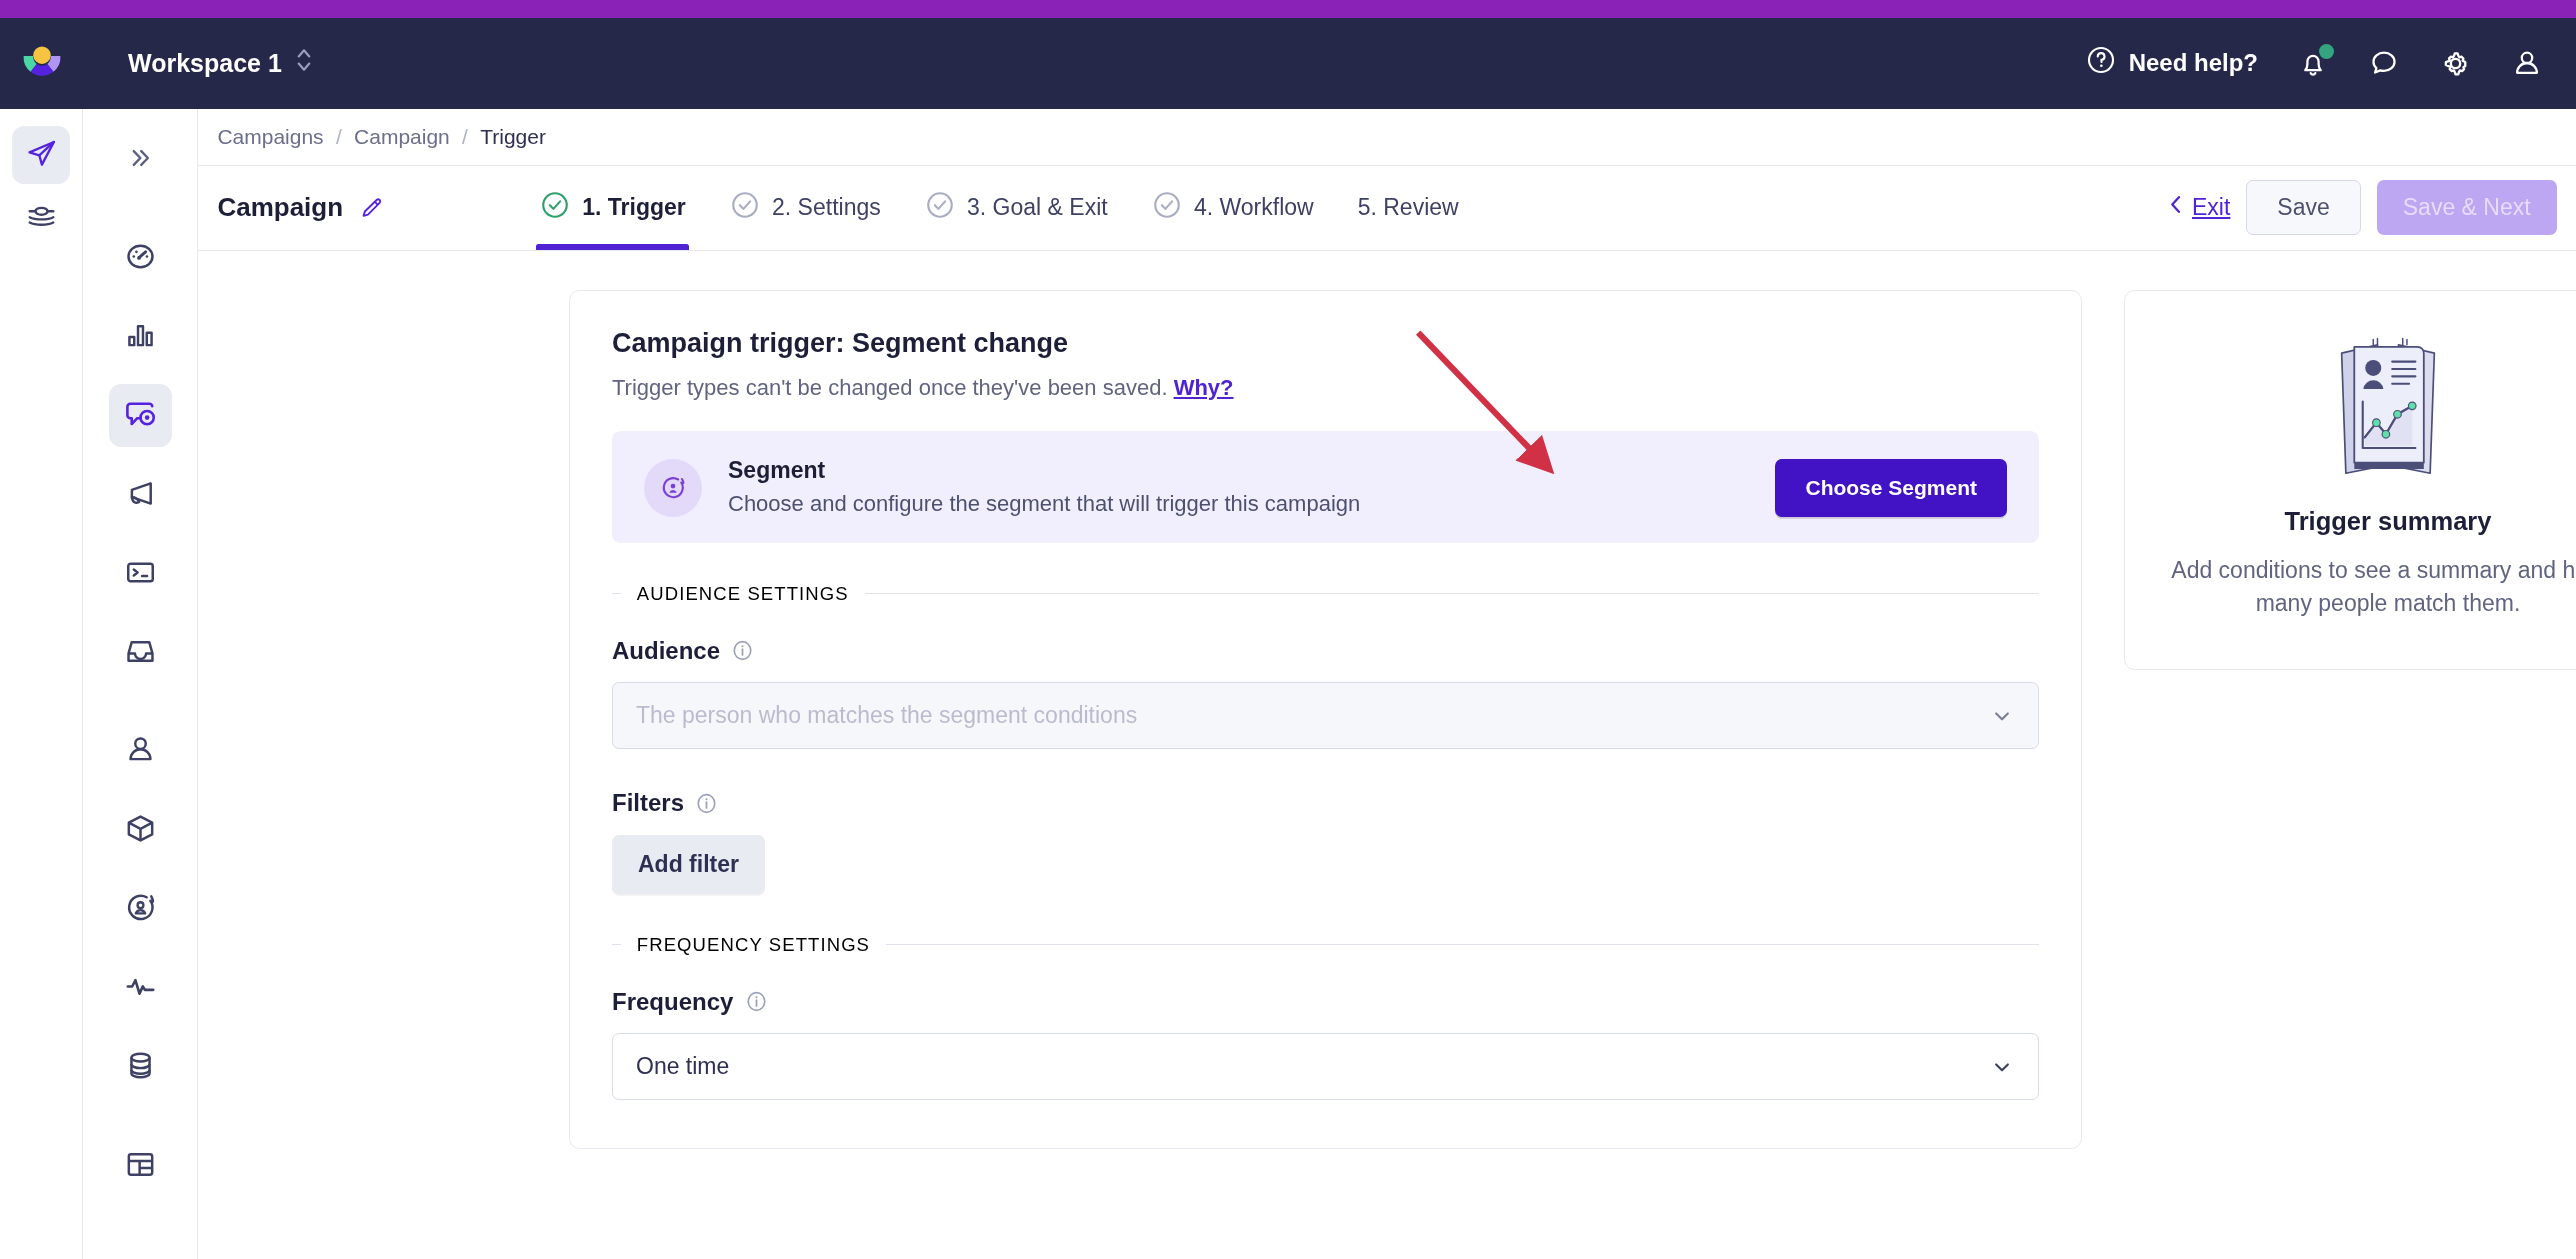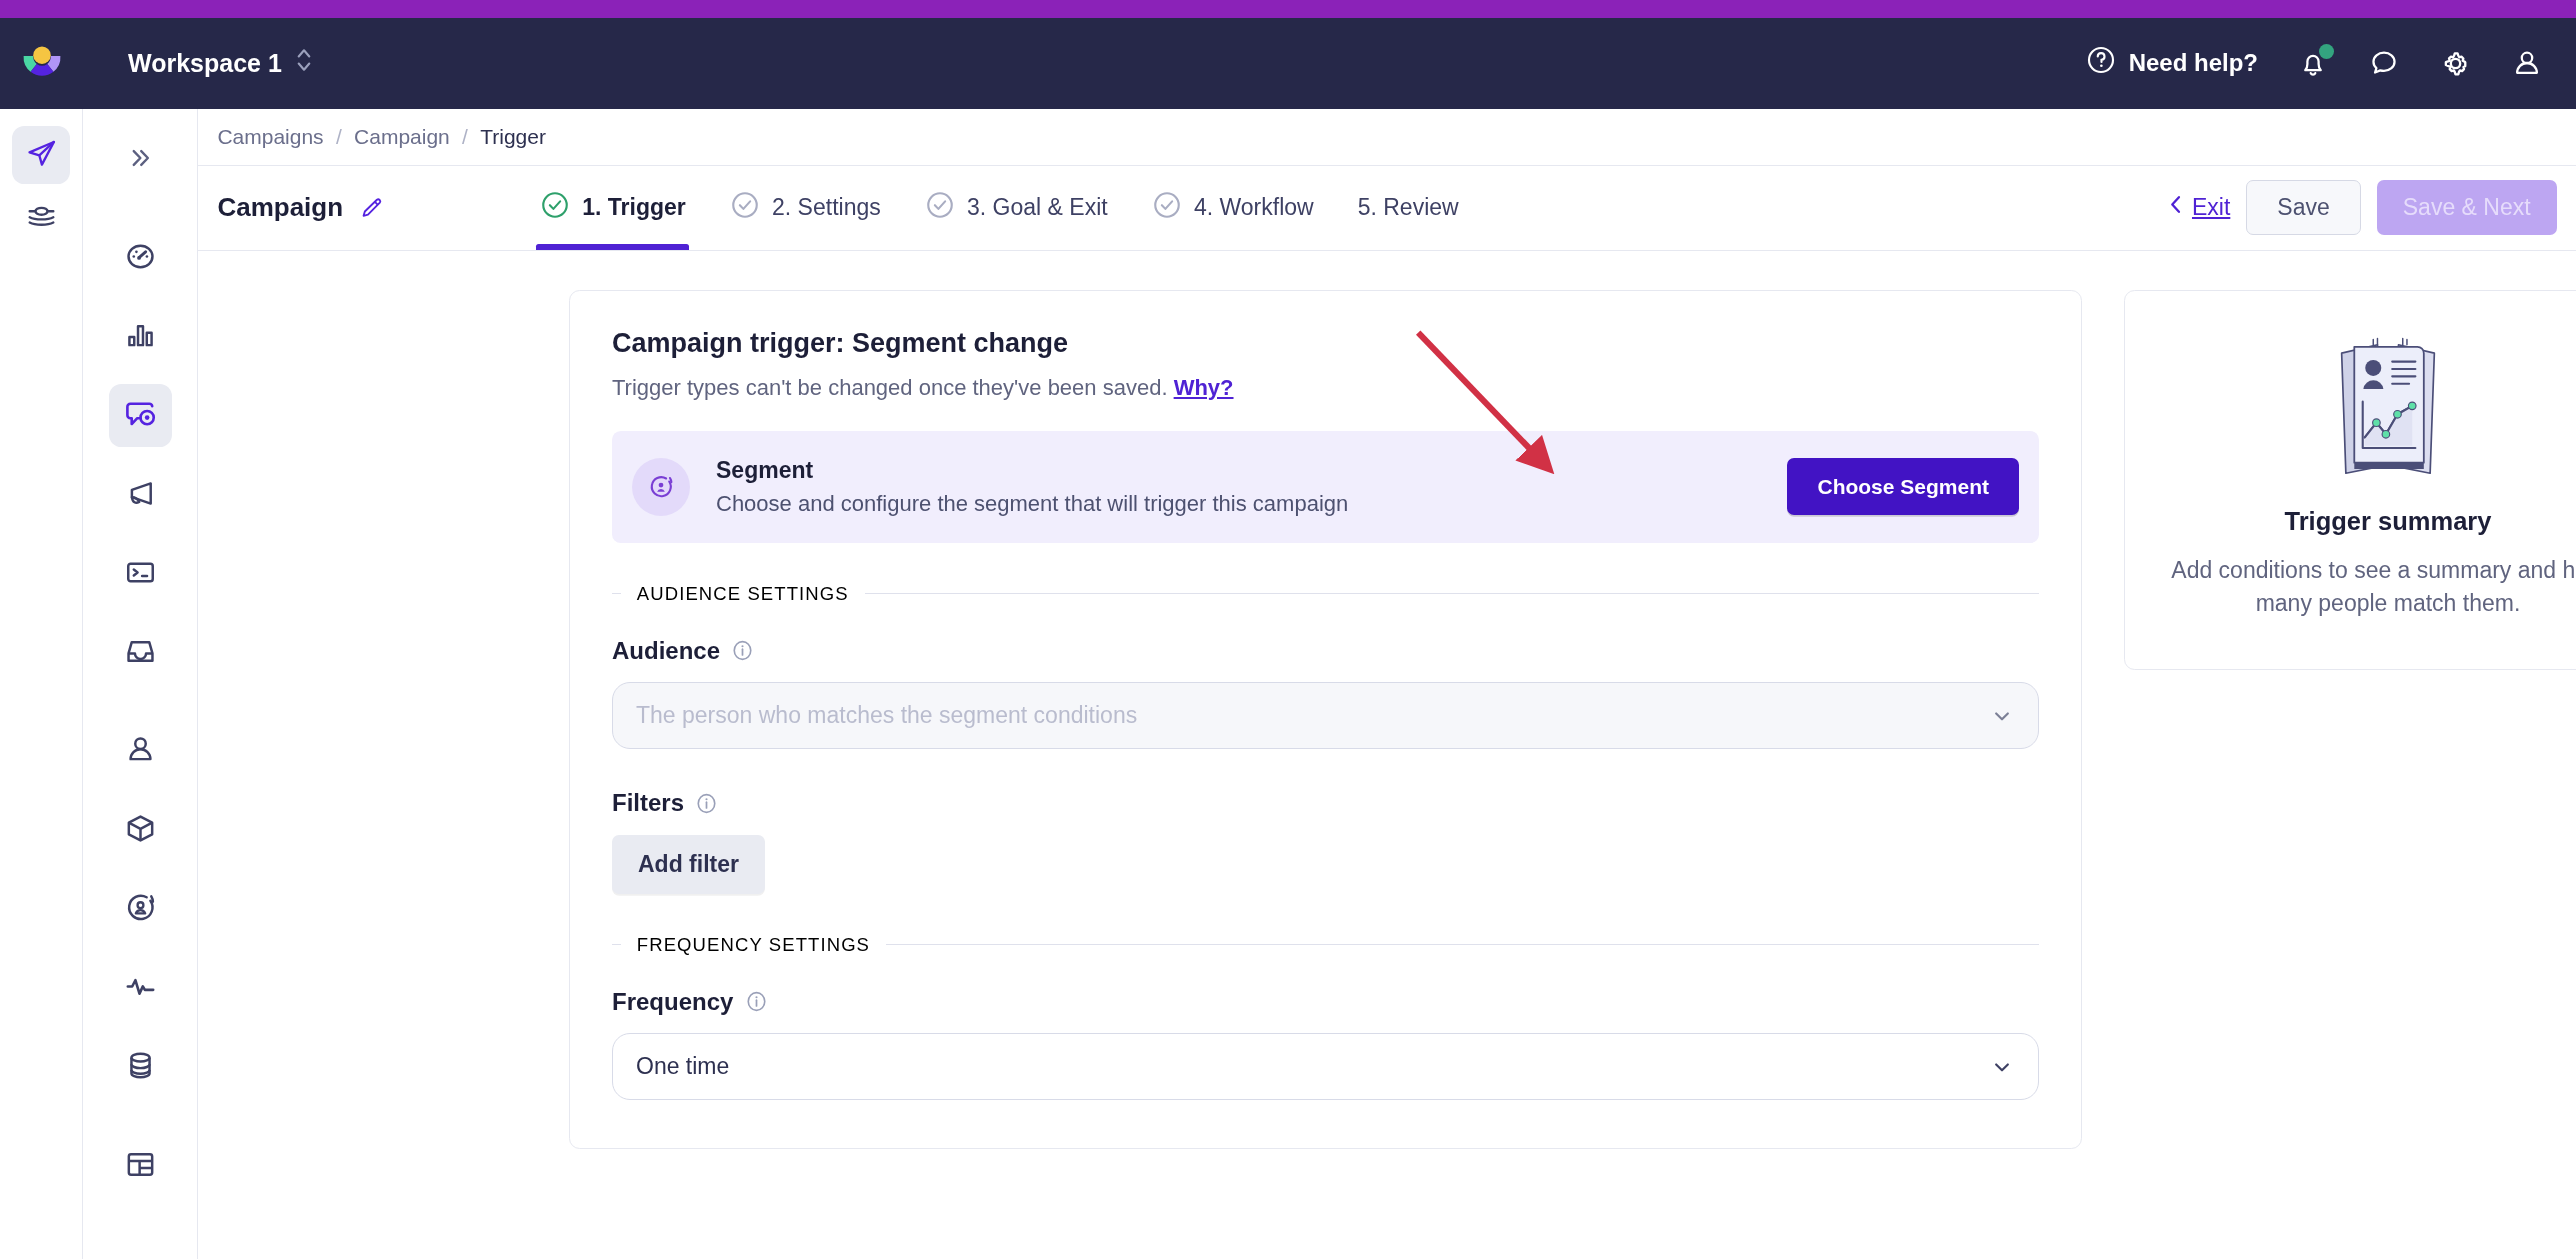--- a/index.html
+++ b/index.html
@@ -120,22 +120,22 @@
   .card {
     border: 0.9px solid #e6e8f0; border-radius: 10.6px; background: #ffffff;
     padding: 37px 42px 48px 42px;
   }
   .card-title { font-size: 27px; font-weight: 700; color: #1d1f38; margin-bottom: 16px; }
   .card-sub { font-size: 22px; color: #60647f; margin-bottom: 30px; }
   .why-link { color: #4f22d4; text-decoration: underline; font-weight: 700; cursor: pointer; }
 
   .segment-banner {
     background: #f1eefd; border-radius: 8.8px;
-    display: flex; align-items: center; gap: 26px;
-    padding: 26px 20px; position: relative;
+    display: flex; align-items: flex-end; gap: 26px;
+    padding: 26px 32px; position: relative;
   }
   .seg-icon-circle {
     width: 58px; height: 58px; border-radius: 50%; background: #e3dafa;
     display: flex; align-items: center; justify-content: center; flex: 0 0 58px;
   }
   .seg-texts { display: flex; flex-direction: column; gap: 7px; }
   .seg-title { font-size: 23px; font-weight: 700; color: #1d1f38; }
   .seg-desc { font-size: 22px; color: #4d5170; }
   .btn-choose {
     margin-left: auto; background: #4213c4; border: none; border-radius: 7px;
@@ -154,21 +154,21 @@
   .fieldset-label .line-l { width: 8.8px; height: 0.9px; background: #dfe1ec; flex: 0 0 8.8px; }
   .fieldset-label .line-r { flex: 1; height: 0.9px; background: #dfe1ec; }
 
   .field-label {
     display: flex; align-items: center; gap: 11.4px;
     font-size: 24px; font-weight: 700; color: #1d1f38; margin-bottom: 17.6px;
   }
   .info-icon { cursor: pointer; display: flex; }
 
   .select-box {
-    height: 67px; border: 0.9px solid #d8dbe8; border-radius: 18px;
+    height: 67px; border: 0.9px solid #d8dbe8; border-radius: 7px;
     display: flex; align-items: center; padding: 0 23px;
     font-size: 23px; cursor: pointer; background: #ffffff; color: #2d3050;
   }
   .select-box.disabled { background: #f6f7fa; color: #b9bcce; cursor: default; }
   .select-box .chev { margin-left: auto; display: flex; }
 
   .btn-add-filter {
     background: #e9ebf2; border: none; border-radius: 7px;
     color: #2d3050; font-size: 23px; font-weight: 700;
     padding: 16px 26px; cursor: pointer; box-shadow: 0 1.8px 0 rgba(0,0,0,.06);

